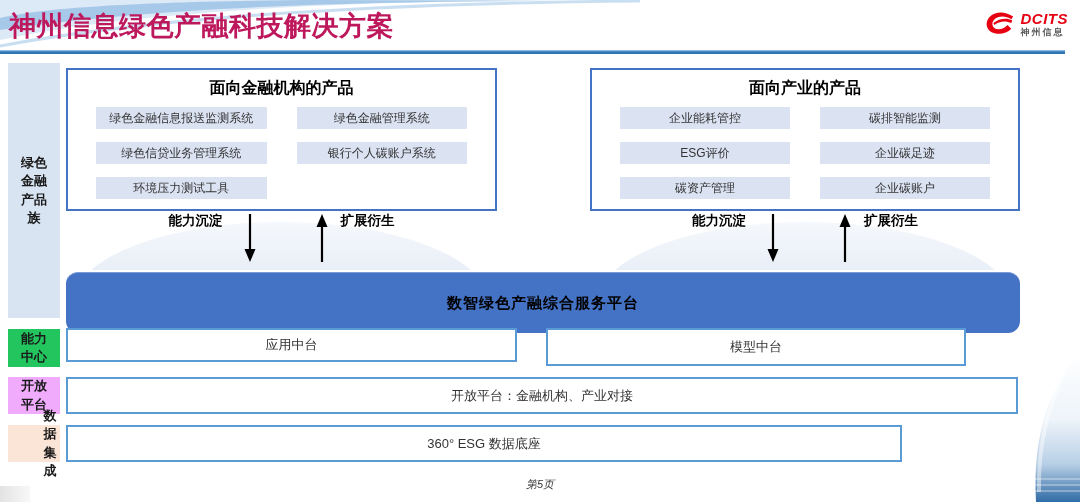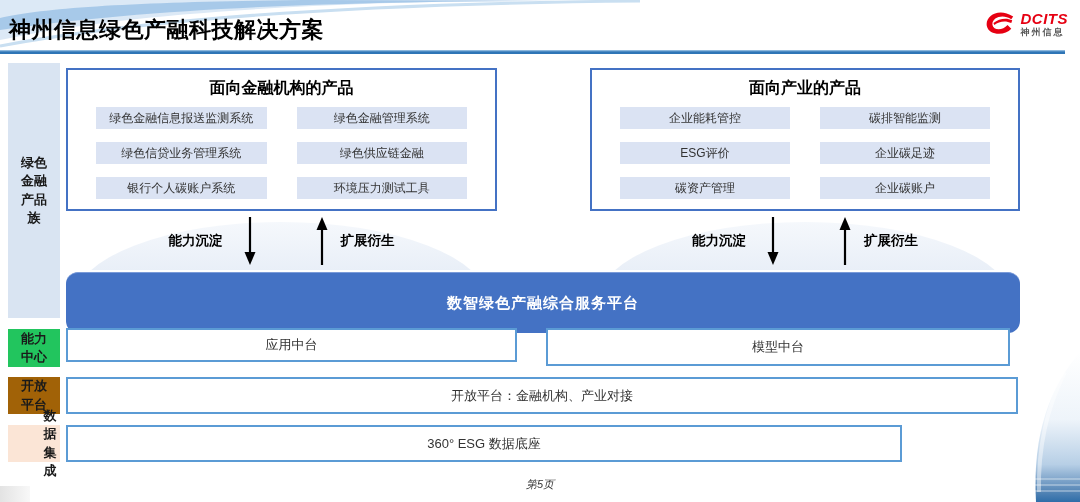--- a/index.html
+++ b/index.html
@@ -5,40 +5,40 @@
   * { margin:0; padding:0; box-sizing:border-box; }
   html,body { background:#fff; }
   .slide {
     position:relative; width:1080px; height:502px; overflow:hidden;
     background:#ffffff; font-family:"Liberation Sans","DejaVu Sans",sans-serif;
   }
   
   .top-deco { position:absolute; left:0; top:0; z-index:0; }
   .page-title {
     position:absolute; left:9px; top:8px; z-index:2;
-    font-size:22px; font-weight:700; color:#000000; letter-spacing:0.5px;margin-top:7px;
+    font-size:27px; font-weight:700; color:#be185d; letter-spacing:0.5px;
   }
   .header-line {
     position:absolute; left:0; top:50px; width:1065px; height:4px; z-index:1;
     background:linear-gradient(180deg,#aacdea 0%,#2e75b6 50%,#2e75b6 100%);
   }
   .logo { position:absolute; right:12px; top:9px; z-index:2; display:flex; align-items:center; gap:5px; }
   .logo-text { display:flex; flex-direction:column; line-height:1; }
   .logo-brand { color:#e60012; font-weight:700; font-style:italic; font-size:15px; letter-spacing:0.5px; }
   .logo-brand-cn { color:#595959; font-size:9px; font-weight:700; letter-spacing:2px; margin-top:2px; }
   
   .side {
     position:absolute; left:8px; width:52px; z-index:2;
     display:flex; align-items:center; justify-content:center;
     font-weight:700; font-size:13px; line-height:1.4; color:#1a1a1a; text-align:center;
   }
   .side span { display:block; width:28px; word-break:break-all; }
   .side-green { top:63px; height:255px; background:#d9e4f2; }
   .side-cap   { top:329px; height:38px; background:#22c55e; }
-  .side-open  { top:377px; height:37px; background:#a16207; }
+  .side-open  { top:377px; height:37px; background:#f0abfc; }
   .side-data  { top:425px; height:37px; background:#fbe5d6;padding-left:32px; }
   
   .product-box {
     position:absolute; top:68px; height:143px; width:431px;
     background:#fff; border:2px solid #4472c4; z-index:2;
   }
   .product-box.left  { left:66px; }
   .product-box.right { left:590px; width:430px; }
   .product-title { text-align:center; font-size:16px; font-weight:700; color:#000; margin-top:8px; }
   .pill-grid {
@@ -50,39 +50,39 @@
     display:flex; align-items:center; justify-content:center; font-size:12px; white-space:nowrap;
   }
   
   .flow { position:absolute; top:212px; width:431px; height:58px; overflow:hidden; z-index:1; }
   .flow.left { left:66px; } .flow.right { left:590px; width:430px; }
   .dome {
     position:absolute; left:8px; top:10px; width:414px; height:160px; border-radius:50%;
     background:linear-gradient(180deg,#f5f8fc 0%,#dde6f3 60%,#cfdcee 100%);
   }
   .flow-row {
-    position:absolute; inset:0; display:flex; align-items:center; justify-content:center; z-index:2;
+    position:absolute; inset:0; display:flex; align-items:flex-start; justify-content:center; z-index:2;
   }
   .flow-label { font-size:13.5px; font-weight:700; color:#000; }
   .arrow-svg { display:block; }
   .gap-a { width:20px; } .gap-b { width:58px; } .gap-c { width:12px; }
   
   .platform {
     position:absolute; left:66px; top:272px; width:954px; height:61px; z-index:2;
     background:#4472c4; border-top:1px solid #7b9bd8;
     display:flex; align-items:center; justify-content:center;
-    color:#ffffff; font-weight:700; font-size:15px; letter-spacing:1px;border-radius:12px;
+    color:#000000; font-weight:700; font-size:15px; letter-spacing:1px;border-radius:12px;
   }
   
   .rowbox {
     position:absolute; background:#fff; border:2px solid #5b9bd5; z-index:2;
     display:flex; align-items:center; justify-content:center; font-size:13px; color:#333;
   }
   .box-app   { left:66px;  top:328px; width:451px; height:34px; }
-  .box-model { left:546px; top:328px; width:464px; height:38px; }
+  .box-model { left:546px; top:328px; width:420px; height:38px; }
   .box-open  { left:66px;  top:377px; width:952px; height:37px; }
   .box-data  { left:66px;  top:425px; width:836px; height:37px; }
   
   .footer {
     position:absolute; left:0; right:0; top:477px; text-align:center;
     font-size:11px; font-style:italic; color:#333; z-index:2;
   }
   .corner-gray {
     position:absolute; left:0; top:486px; width:30px; height:16px; z-index:1;
     background:linear-gradient(90deg,#e3e3e3,#f8f8f8);
@@ -125,21 +125,20 @@
   <div class="side side-data">
     <span>数据集成</span>
   </div>
 
   <div class="product-box left">
     <div class="product-title">面向金融机构的产品</div>
     <div class="pill-grid">
       <div class="pill">绿色金融信息报送监测系统</div>
       <div class="pill">绿色金融管理系统</div>
       <div class="pill">绿色信贷业务管理系统</div>
-      <div class="pill">绿色供应链金融</div>
       <div class="pill">银行个人碳账户系统</div>
       <div class="pill">环境压力测试工具</div>
     </div>
   </div>
 
   <div class="product-box right">
     <div class="product-title">面向产业的产品</div>
     <div class="pill-grid">
       <div class="pill">企业能耗管控</div>
       <div class="pill">碳排智能监测</div>

